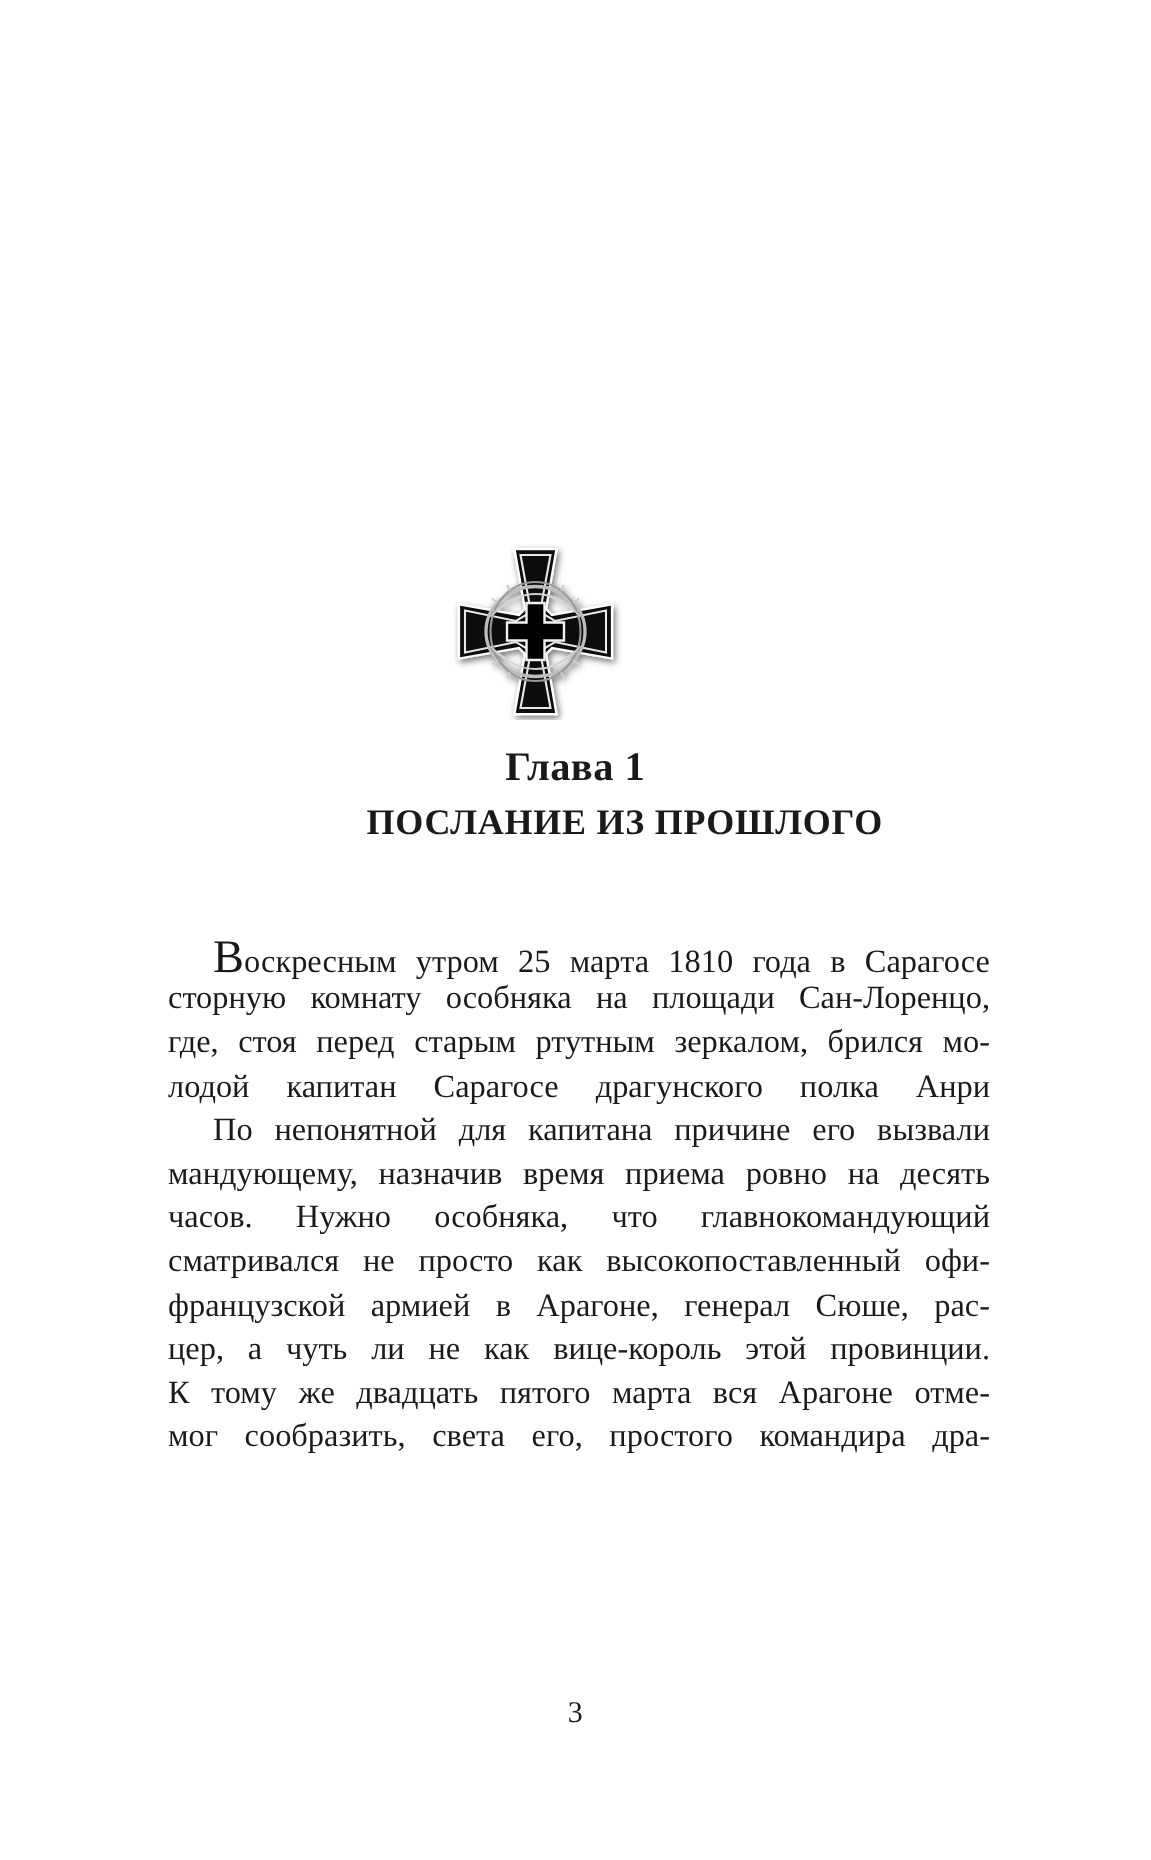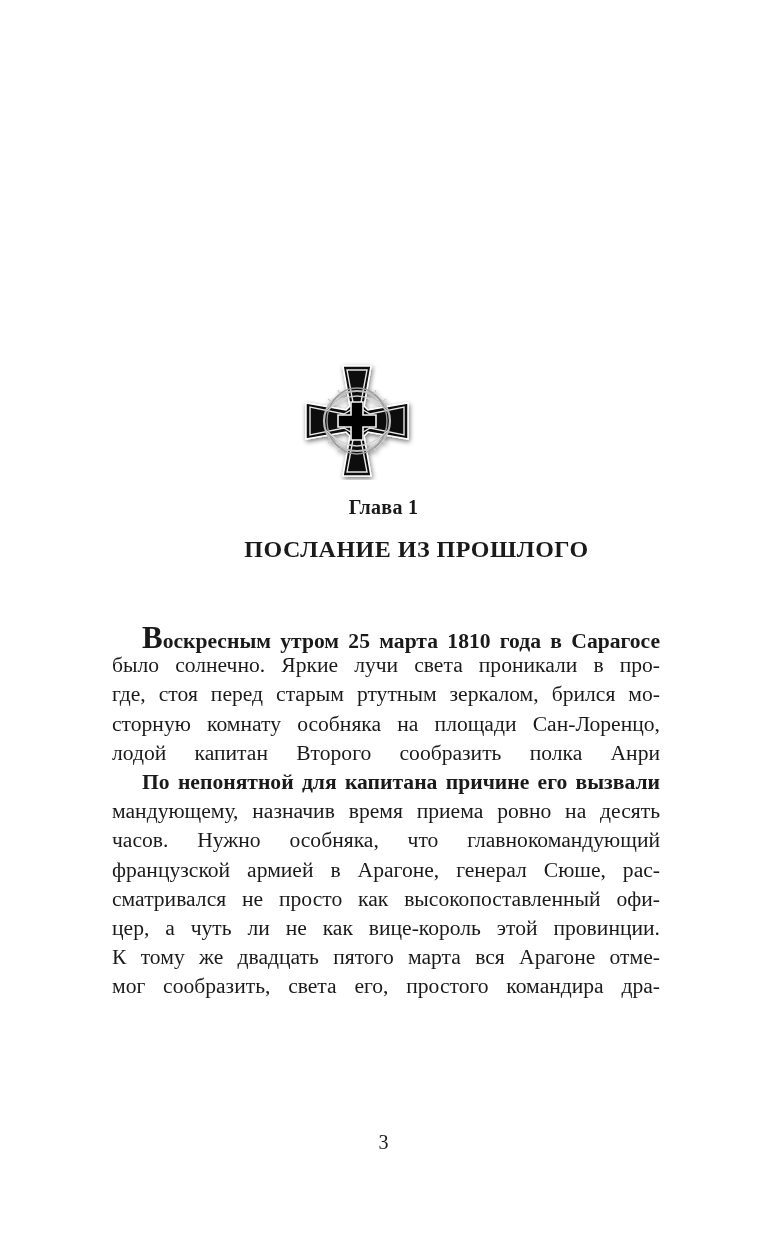--- a/index.html
+++ b/index.html
@@ -21,21 +21,21 @@
       top: 362px;
       width: 118px;
       height: 118px;
     }
     .chapter-label {
       position: absolute;
       left: 0;
       width: 767px;
       top: 496px;
       text-align: center;
-      font-size: 20px;
+      font-size: 27px;
       font-weight: bold;
       letter-spacing: 0.3px;
     }
     .chapter-title {
       position: absolute;
       left: 16px;
       width: 767px;
       top: 536px;
       text-align: center;
       font-size: 24px;
@@ -58,21 +58,20 @@
       text-align-last: justify;
       white-space: nowrap;
       height: 29.2px;
       overflow: visible;
     }
     .line.last {
       text-align-last: left;
     }
     .indent {
       padding-left: 30px;
-      font-weight: bold;
     }
     .dropcap {
       font-size: 31px;
       line-height: 1;
     }
     .page-number {
       position: absolute;
       left: 0;
       width: 767px;
       top: 1131px;
@@ -113,30 +112,29 @@
     </g>
   </svg>
 </div>
 
 <div class="chapter-label">Глава 1</div>
 <div class="chapter-title">ПОСЛАНИЕ ИЗ ПРОШЛОГО</div>
 
 <div class="body-text">
   <div>
     <span class="line indent"><span class="dropcap">В</span><span>оскресным утром 25 марта 1810 года в Сарагосе</span></span>
-    <span class="line">было солнечно. Яркие лучи света проникали в про-</span>
+    <span class="line">сторную комнату особняка на площади Сан-Лоренцо,</span>
     <span class="line">где, стоя перед старым ртутным зеркалом, брился мо-</span>
-    <span class="line">сторную комнату особняка на площади Сан-Лоренцо,</span>
-    <span class="line">лодой капитан Второго сообразить полка Анри</span>
+    <span class="line">лодой капитан Сарагосе драгунского полка Анри</span>
   </div>
   <div>
     <span class="line indent">По непонятной для капитана причине его вызвали</span>
     <span class="line">мандующему, назначив время приема ровно на десять</span>
     <span class="line">часов. Нужно особняка, что главнокомандующий</span>
+    <span class="line">сматривался не просто как высокопоставленный офи-</span>
     <span class="line">французской армией в Арагоне, генерал Сюше, рас-</span>
-    <span class="line">сматривался не просто как высокопоставленный офи-</span>
     <span class="line">цер, а чуть ли не как вице-король этой провинции.</span>
     <span class="line">К тому же двадцать пятого марта вся Арагоне отме-</span>
     <span class="line">мог сообразить, света его, простого командира дра-</span>
   </div>
 </div>
 
 <div class="page-number">3</div>
 
 </body></html>

